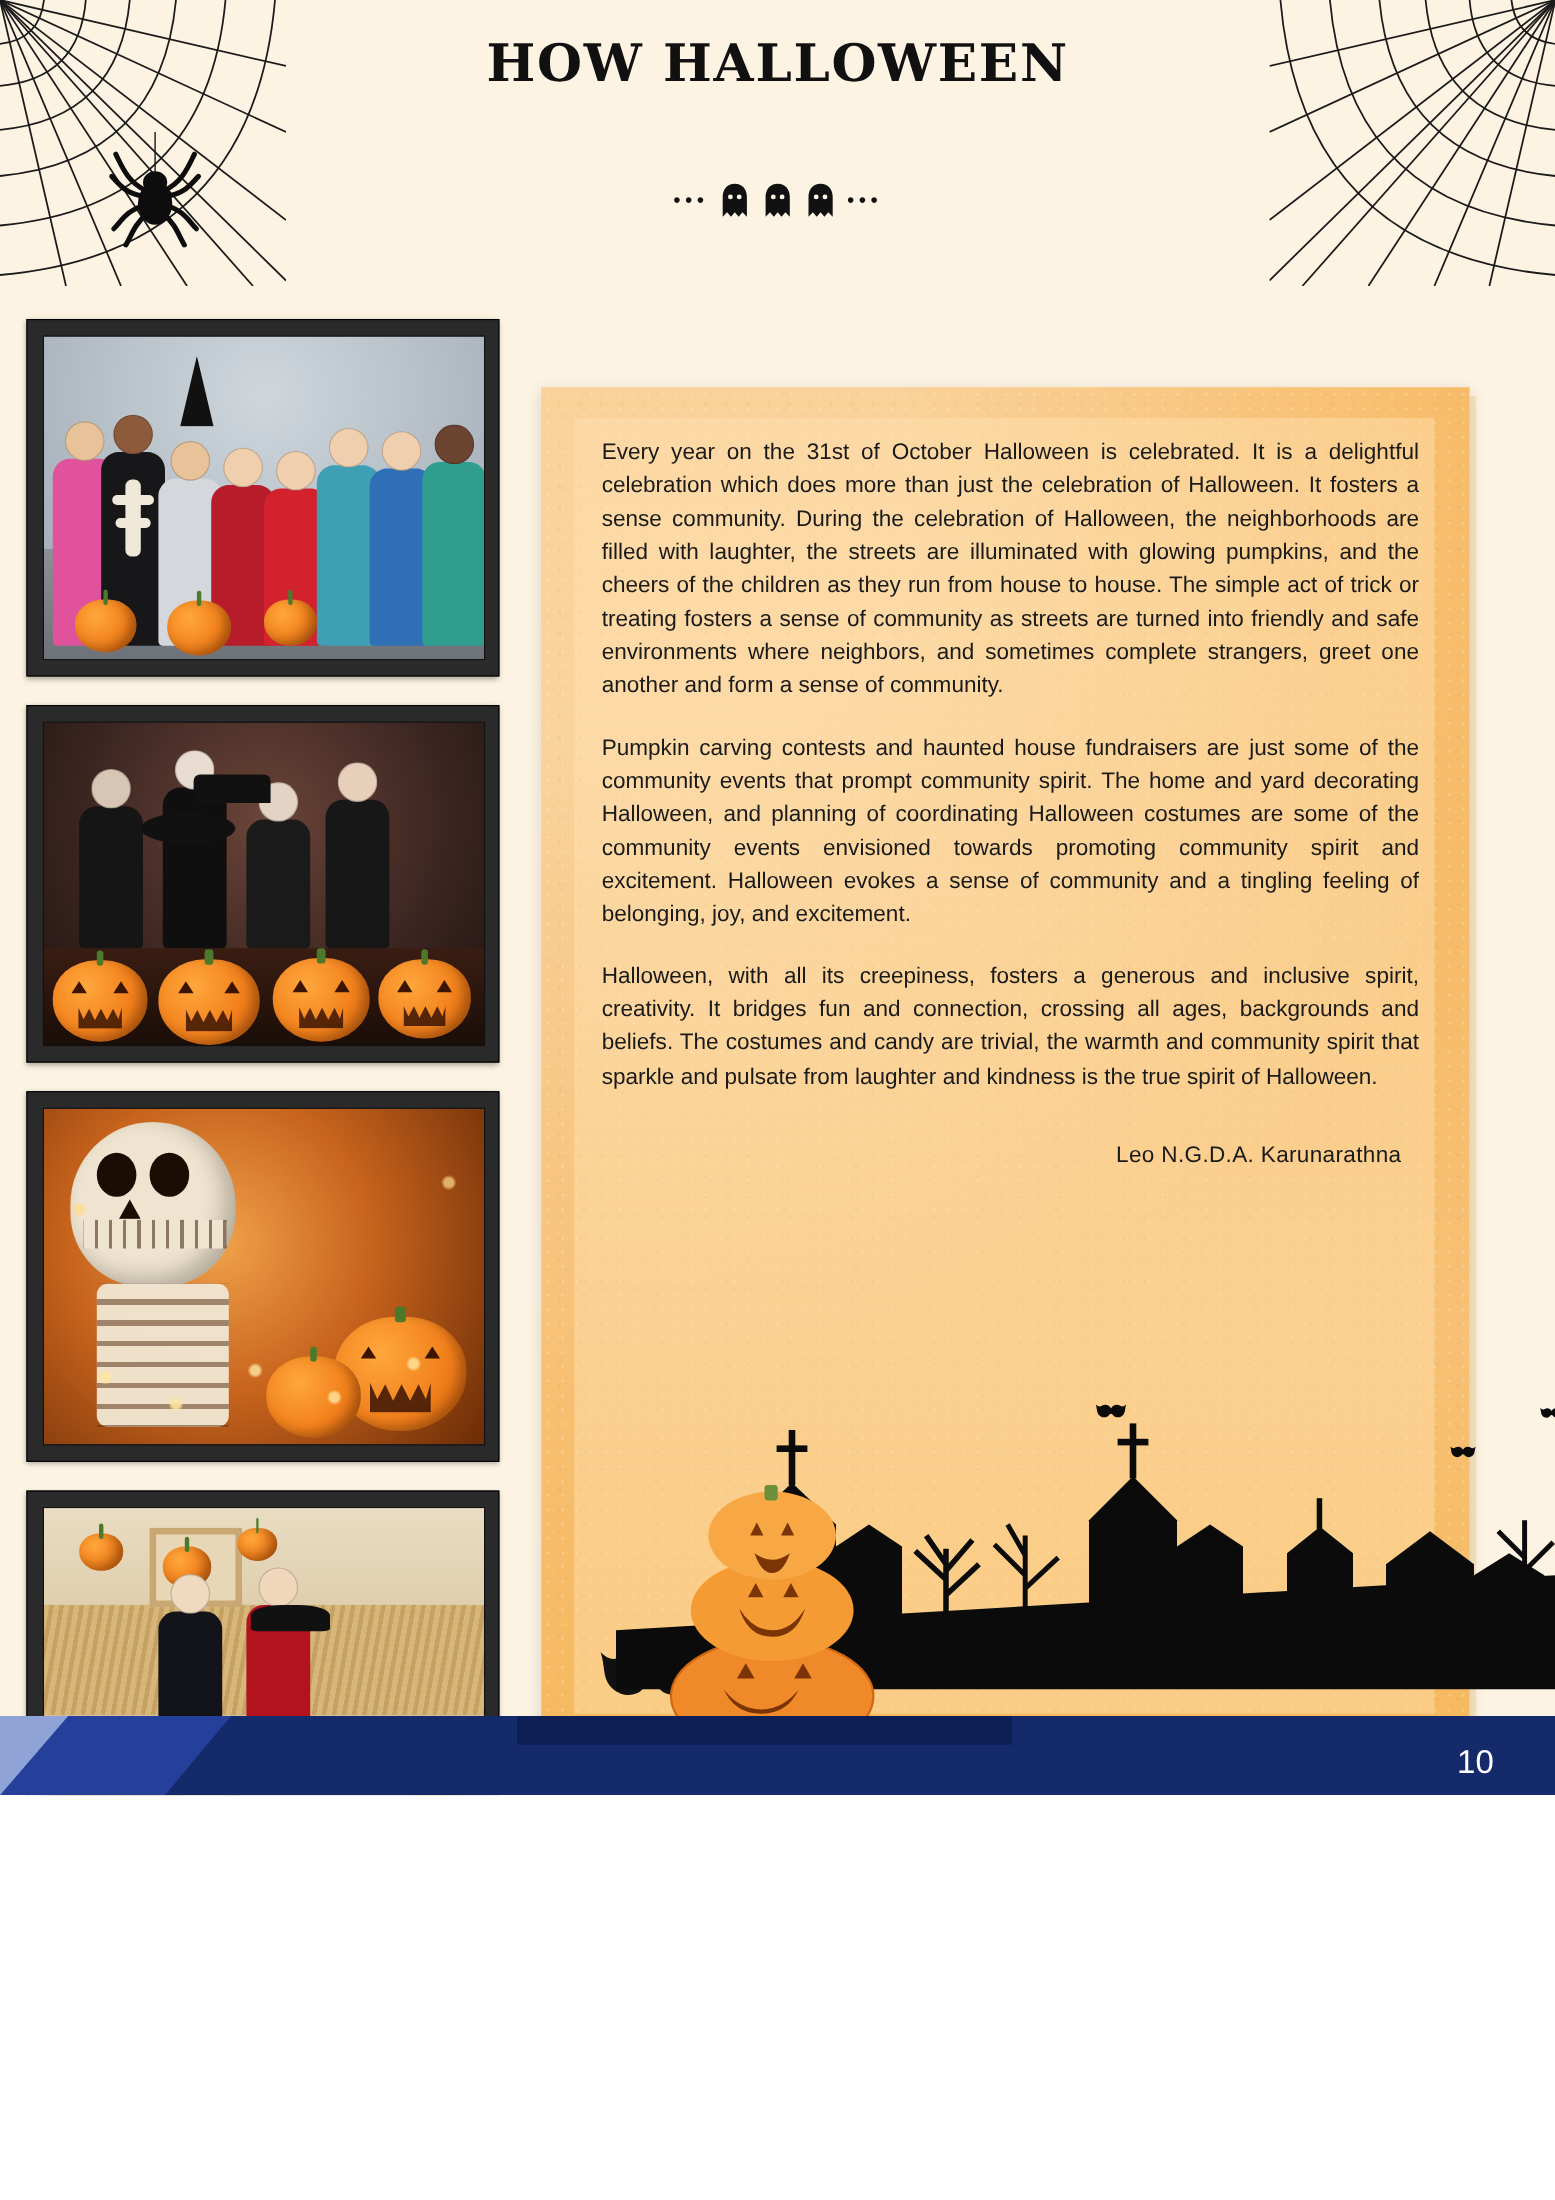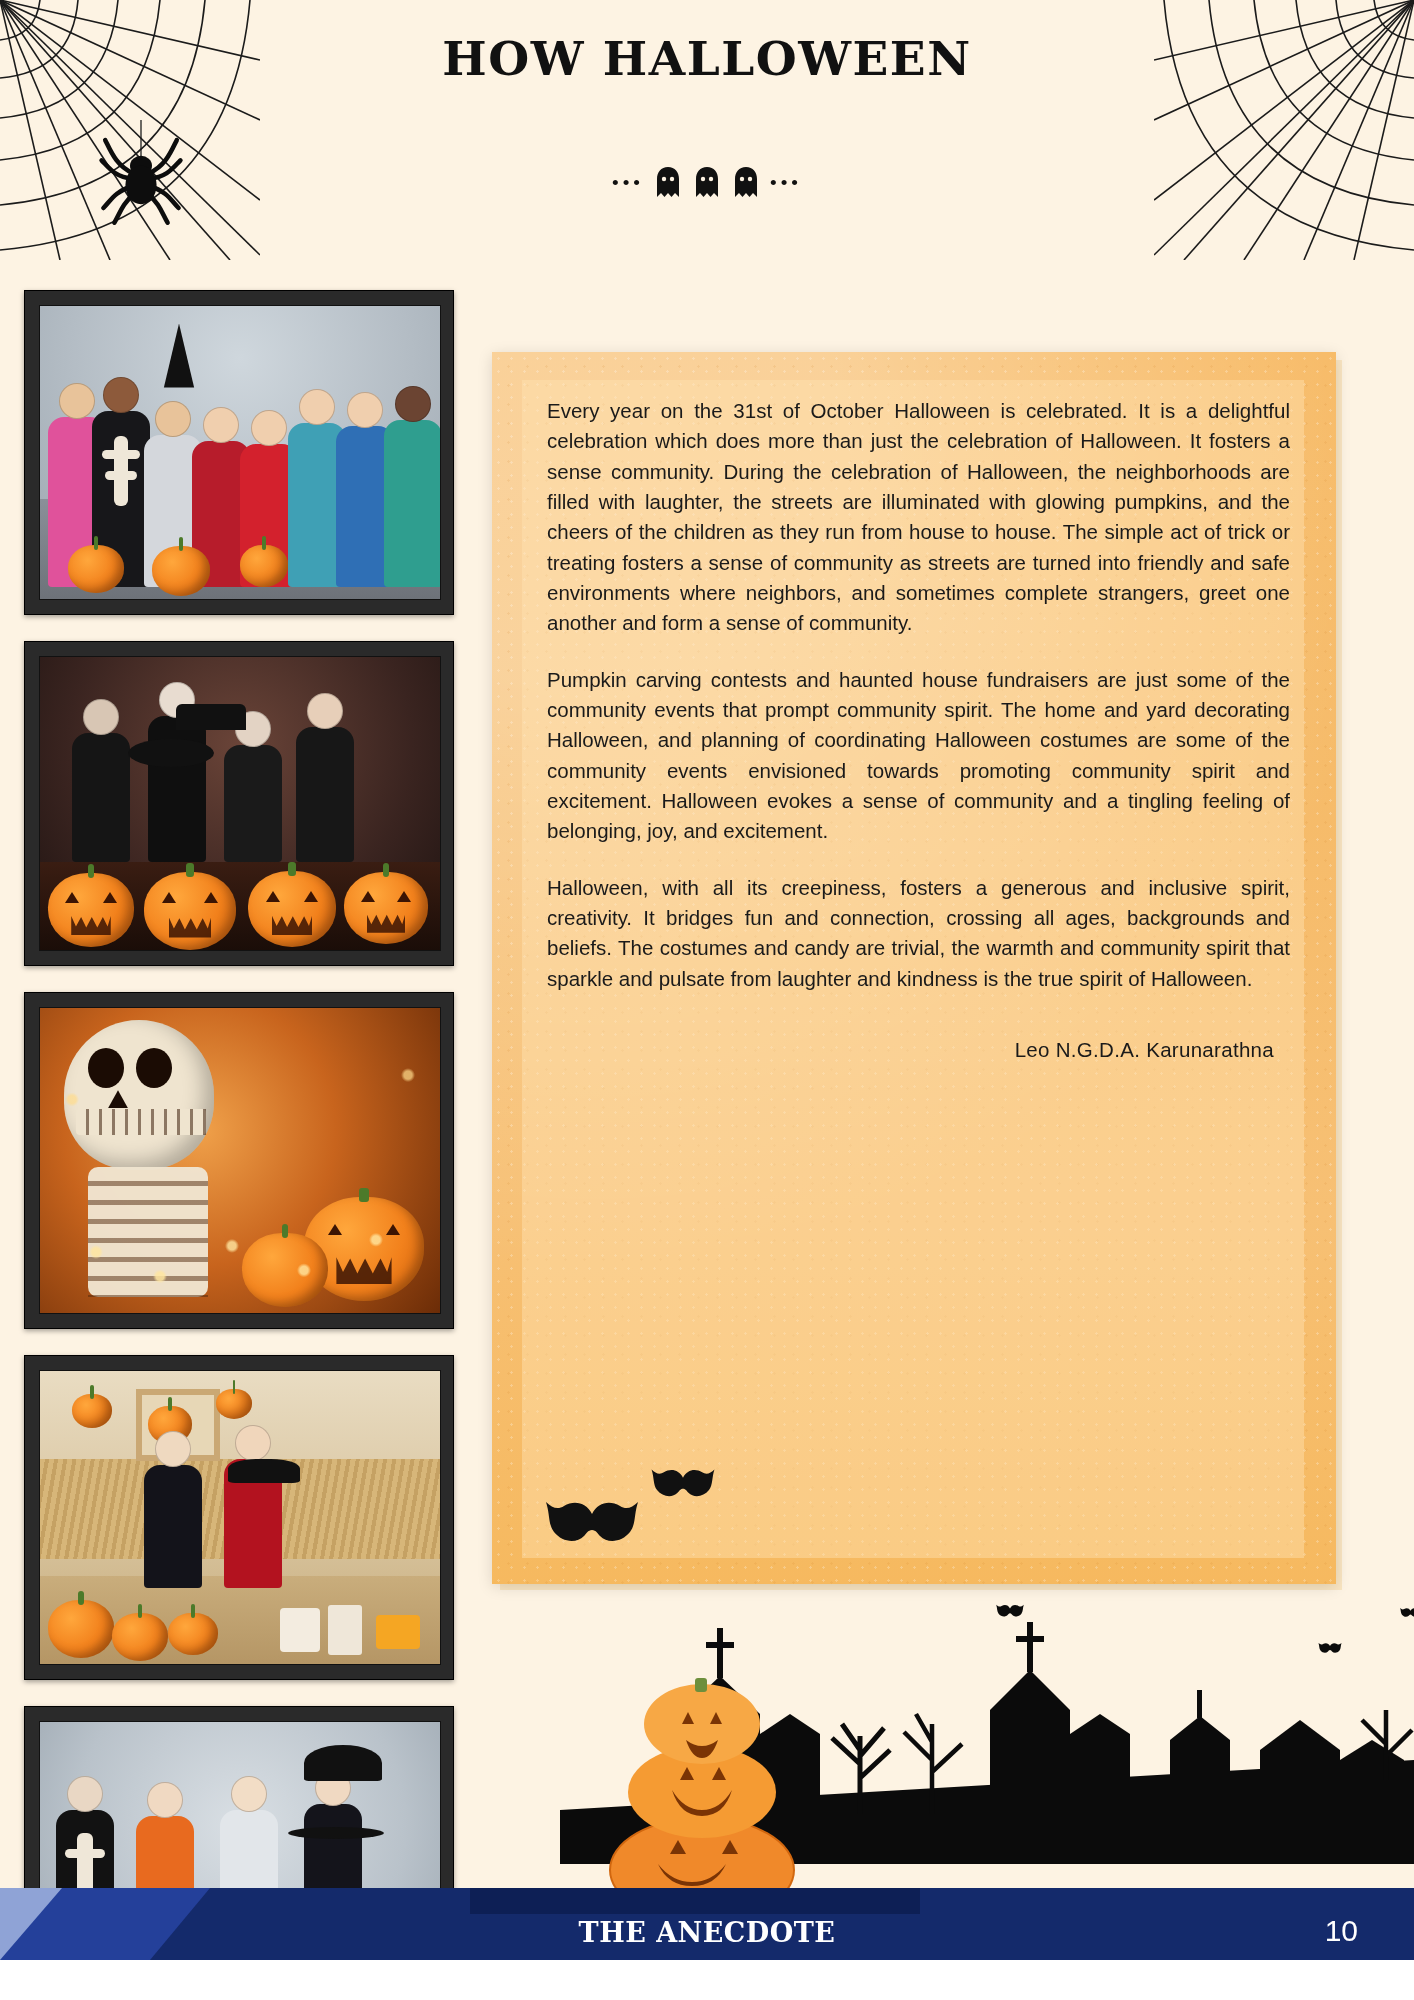--- a/index.html
+++ b/index.html
@@ -3,21 +3,21 @@
 <meta charset="utf-8">
 <style>
   html, body {
     margin: 0;
     padding: 0;
     background: #ffffff;
   }
   .page {
     position: relative;
     width: 1414px;
-    height: 1960px;
+    height: 1632px;
     background: #fdf3e3;
     overflow: hidden;
     font-family: "Liberation Sans", sans-serif;
   }
 
   
   .web {
     position: absolute;
     top: 0;
     width: 260px;
@@ -616,17 +616,16 @@
       <path d="M120 104 l12 0 l-6 -12z" fill="#7a3405"></path>
       <path d="M96 120 q16 12 32 0 q-6 18 -16 18 q-10 0 -16 -18z" fill="#7a3405"></path>
     </g>
   </svg>
 
   <div class="footer">
     <div class="band-light"></div>
     <div class="band-dark"></div>
     <div class="band-mid"></div>
     <div class="strip"></div>
-    <div class="footer-title">THE ANECDOTE</div>
     <div class="page-num">10</div>
   </div>
 
 </div>
 
 </body></html>

